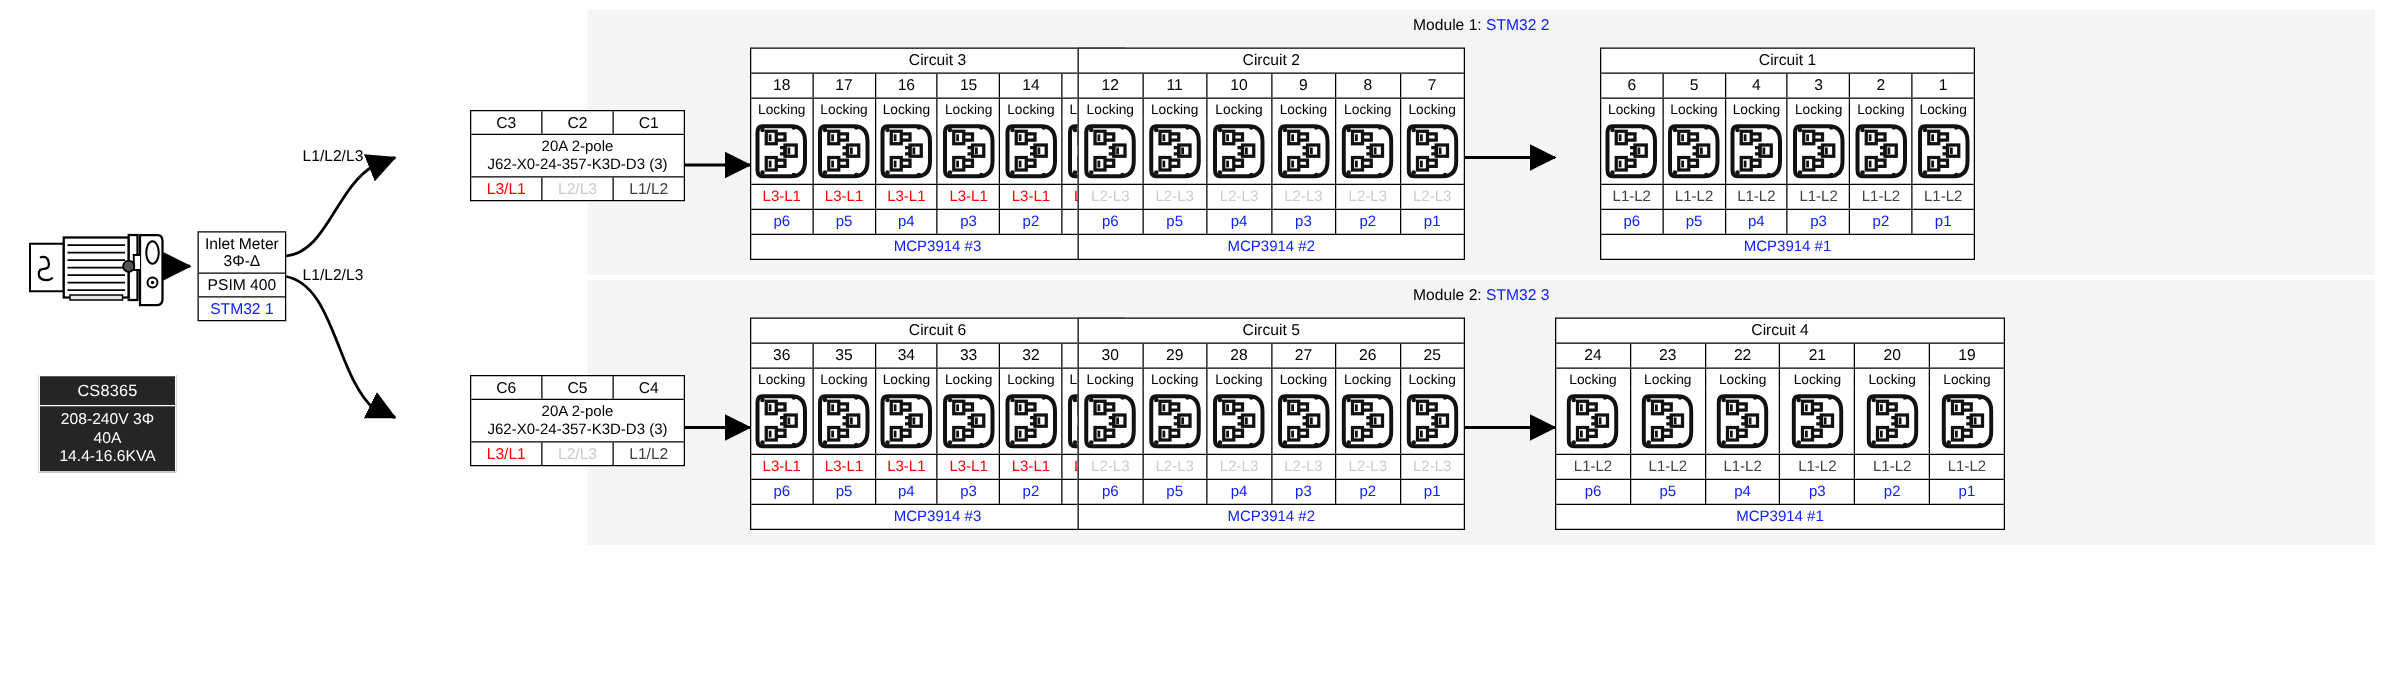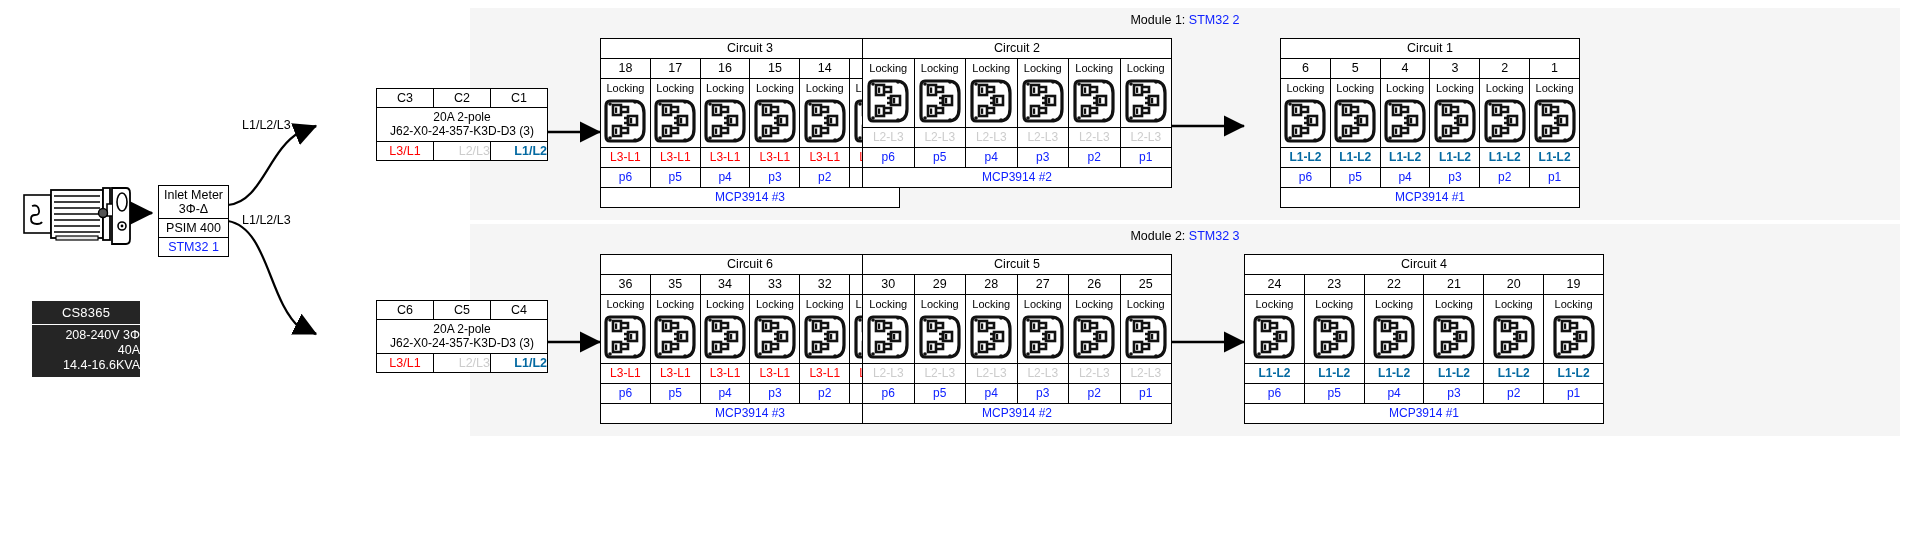--- a/index.html
+++ b/index.html
@@ -9,38 +9,38 @@
   .abs{position:absolute;}
 
   
   .box{border:1.5px solid #000;background:#fff;box-sizing:border-box;}
 
   
   #spec-label{left:31px;top:300px;width:110px;color:#fff;
               background:#252525;border:1px solid #fff;}
   #spec-label .title{font-size:13px;padding:4px 0 4px;text-align:center;
                      border-bottom:1px solid #fff;letter-spacing:.2px;}
-  #spec-label .lines{font-size:12.5px;text-align:right;padding:3px 0 4px;line-height:15px;}
+  #spec-label .lines{font-size:12.5px;text-align:center;padding:3px 0 4px;line-height:15px;}
 
   
   #inlet-meter{left:158px;top:185px;width:71px;}
   #inlet-meter .im-r{font-size:12.5px;text-align:center;padding:2px 0;line-height:14px;}
   #inlet-meter .im-r+.im-r{border-top:1.5px solid #000;}
   #inlet-meter .blue{color:#0f21ff;}
 
   
   .breaker{width:172px;}
   .breaker .bk-top{display:flex;border-bottom:1.5px solid #000;}
   .breaker .bk-top div{flex:1;font-size:12.5px;text-align:center;padding:2px 0;}
   .breaker .bk-top div+div{border-left:1.5px solid #000;}
   .breaker .bk-mid{font-size:12px;text-align:center;padding:2px 2px 3px;line-height:14px;
                    border-bottom:1.5px solid #000;}
   .breaker .bk-bot{display:flex;}
   .breaker .bk-bot div{flex:1;font-size:12.5px;text-align:center;padding:2px 0;}
-  .breaker .bk-bot div+div{border-left:1.5px solid #000;text-align:right;}
+  .breaker .bk-bot div+div{border-left:1.5px solid #000;}
 
   
   .modband{background:#f5f5f5;}
   .modtitle{font-size:12.5px;text-align:center;color:#000;}
   .modtitle .b{color:#0f21ff;text-align:right;}
 
   
   .circuit{border:1.5px solid #000;background:#fff;box-sizing:border-box;}
   .circuit .ctitle{font-size:12.5px;text-align:center;padding:2px 0 3px;
                    border-bottom:1.5px solid #000;}
@@ -49,21 +49,21 @@
   .circuit .cc{flex:1;box-sizing:border-box;text-align:center;}
   .circuit .cc+.cc{border-left:1.5px solid #000;}
   .num{font-size:12.5px;padding:2px 0 3px;}
   .lock{font-size:11px;padding:3px 0 1px;}
   .outlet{padding:2px 0 3px;display:flex;align-items:center;justify-content:center;height:52px;}
   .phase{font-size:12px;padding:2px 0 3px;}
   .pnum{font-size:12px;padding:2px 0 3px;color:#0f21ff;}
   .mcp{font-size:12px;text-align:center;padding:2px 0 3px;color:#0f21ff;}
   .ph-red{color:#ff0000;}
   .ph-gray{color:#cccccc;}
-  .ph-blk{color:#0369a1;font-weight:bold;}
+  .ph-blk{color:#404040;}
 
   
   .wirelbl{font-size:12.5px;color:#000;}
   svg.overlay{position:absolute;left:0;top:0;width:1909px;height:547px;
               pointer-events:none;overflow:visible;}
 </style>
 </head>
 <body>
 
 <div class="abs modband" style="left:470px;top:8px;width:1430px;height:212px;"></div>
@@ -358,20 +358,28 @@
         <div class="cc pnum">p3</div>
         <div class="cc pnum">p2</div>
         <div class="cc pnum">p1</div>
        </div>
 
        <div class="mcp">MCP3914 #3</div>
     </div>
     <div class="abs circuit" style="left: 862px; top: 38px; width: 310px;">
       <div class="ctitle">Circuit 2</div>
 
+       <div class="crow bord">
+         <div class="cc num">12</div>
+        <div class="cc num">11</div>
+        <div class="cc num">10</div>
+        <div class="cc num">9</div>
+        <div class="cc num">8</div>
+        <div class="cc num">7</div>
+       </div>
 
        <div class="crow">
          <div class="cc lock">Locking</div>
         <div class="cc lock">Locking</div>
         <div class="cc lock">Locking</div>
         <div class="cc lock">Locking</div>
         <div class="cc lock">Locking</div>
         <div class="cc lock">Locking</div>
        </div>
 

